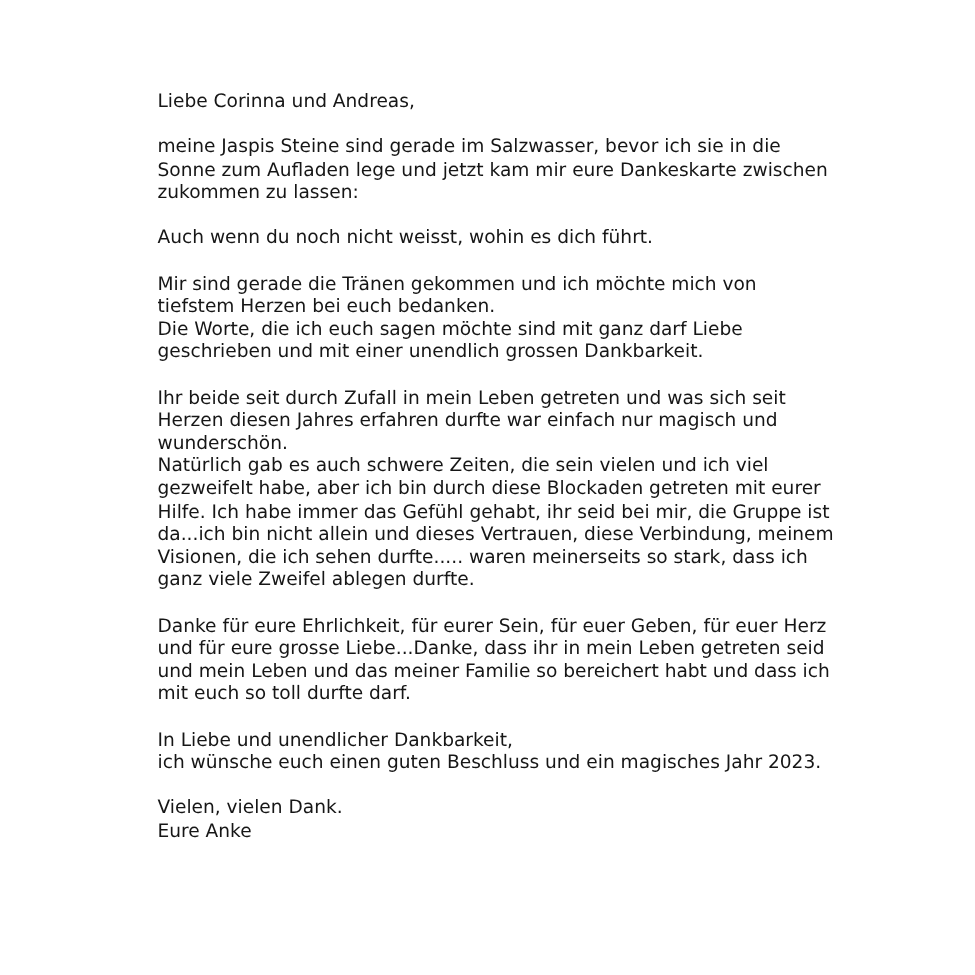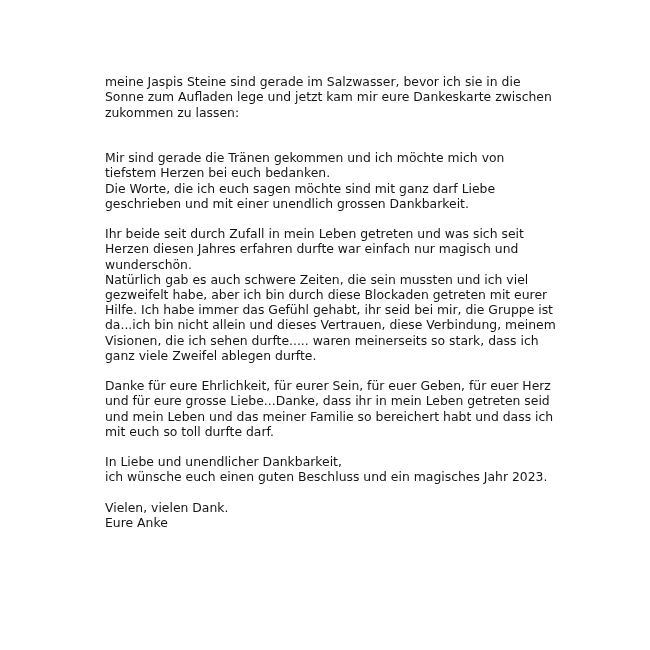--- a/index.html
+++ b/index.html
@@ -31,35 +31,37 @@
   }
   .line {
     white-space: pre;
   }
 </style>
 </head>
 <body>
 
 <div class="page">
   <div class="letter">
+      <div class="line">Liebe Corinna und Andreas,</div>
       <div class="line">&nbsp;</div>
       <div class="line">meine Jaspis Steine sind gerade im Salzwasser, bevor ich sie in die</div>
       <div class="line">Sonne zum Aufladen lege und jetzt kam mir eure Dankeskarte zwischen</div>
       <div class="line">zukommen zu lassen:</div>
       <div class="line">&nbsp;</div>
+      <div class="line">Auch wenn du noch nicht weisst, wohin es dich führt.</div>
       <div class="line">&nbsp;</div>
       <div class="line">Mir sind gerade die Tränen gekommen und ich möchte mich von</div>
       <div class="line">tiefstem Herzen bei euch bedanken.</div>
       <div class="line">Die Worte, die ich euch sagen möchte sind mit ganz darf Liebe</div>
       <div class="line">geschrieben und mit einer unendlich grossen Dankbarkeit.</div>
       <div class="line">&nbsp;</div>
       <div class="line">Ihr beide seit durch Zufall in mein Leben getreten und was sich seit</div>
       <div class="line">Herzen diesen Jahres erfahren durfte war einfach nur magisch und</div>
       <div class="line">wunderschön.</div>
-      <div class="line">Natürlich gab es auch schwere Zeiten, die sein mussten und ich viel</div>
+      <div class="line">Natürlich gab es auch schwere Zeiten, die sein vielen und ich viel</div>
       <div class="line">gezweifelt habe, aber ich bin durch diese Blockaden getreten mit eurer</div>
       <div class="line">Hilfe. Ich habe immer das Gefühl gehabt, ihr seid bei mir, die Gruppe ist</div>
       <div class="line">da...ich bin nicht allein und dieses Vertrauen, diese Verbindung, meinem</div>
       <div class="line">Visionen, die ich sehen durfte..... waren meinerseits so stark, dass ich</div>
       <div class="line">ganz viele Zweifel ablegen durfte.</div>
       <div class="line">&nbsp;</div>
       <div class="line">Danke für eure Ehrlichkeit, für eurer Sein, für euer Geben, für euer Herz</div>
       <div class="line">und für eure grosse Liebe...Danke, dass ihr in mein Leben getreten seid</div>
       <div class="line">und mein Leben und das meiner Familie so bereichert habt und dass ich</div>
       <div class="line">mit euch so toll durfte darf.</div>

